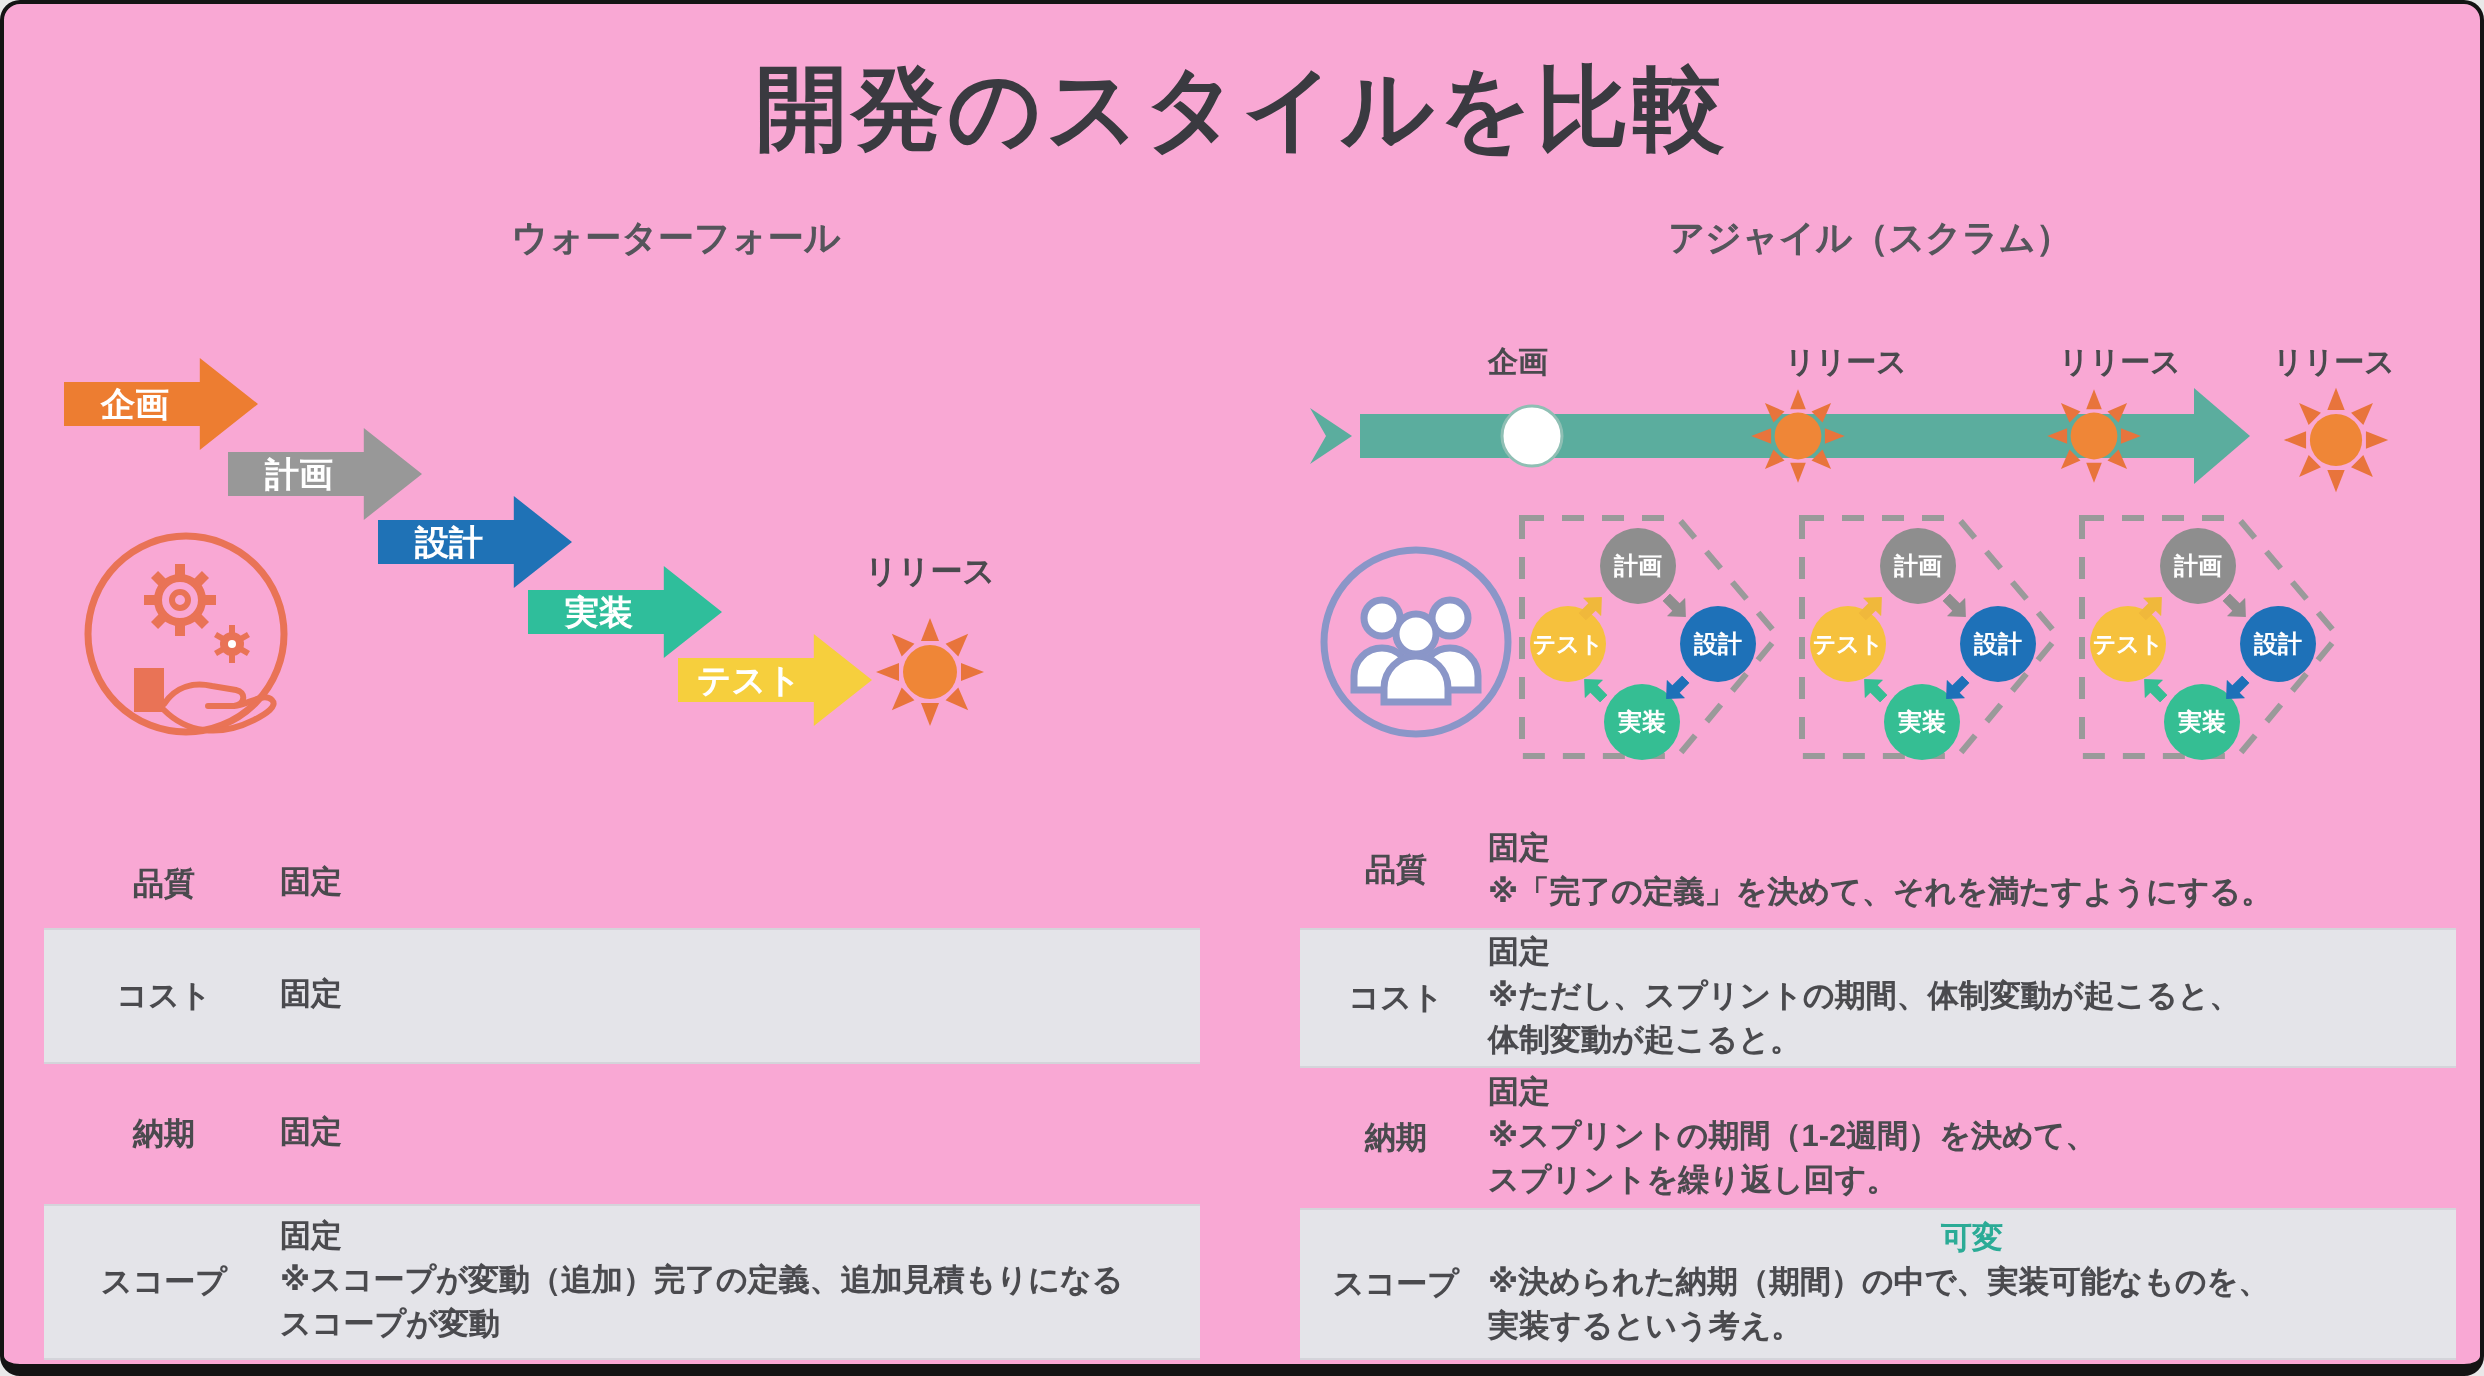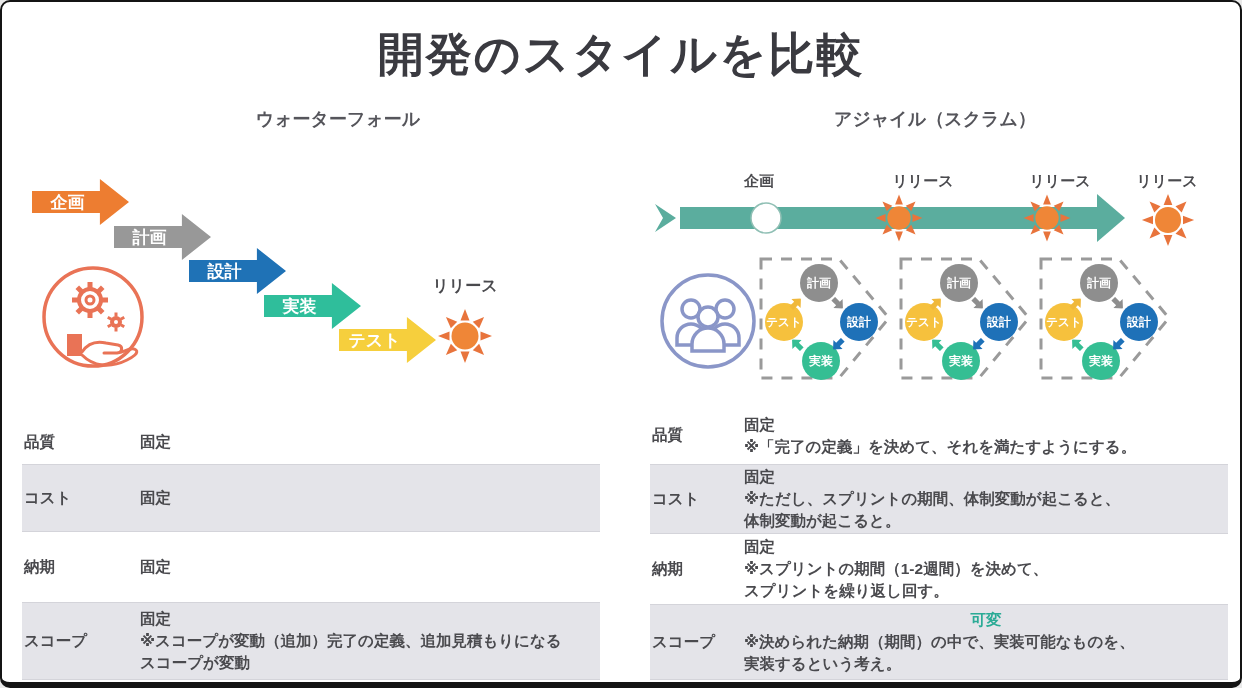--- a/index.html
+++ b/index.html
@@ -1,17 +1,17 @@
 <!DOCTYPE html>
 <html lang="ja"><head>
 <meta charset="utf-8">
 <style>
   * { margin:0; padding:0; box-sizing:border-box; }
   body { background:#e9e9e9; font-family:"Liberation Sans","DejaVu Sans",sans-serif; }
-  .slide { position:relative; width:1242px; height:688px; background:#ffffff;
+  .slide { position:relative; width:1242px; height:688px; background:#f9a8d4;
            border:2px solid #141414; border-bottom-width:6px; border-radius:10px; overflow:hidden; }
   .abs { position:absolute; }
   .title { left:0; right:0; top:22px; text-align:center; font-size:46px; font-weight:bold;
            color:#3a3a40; letter-spacing:2px; }
   .col-head { top:105px; transform:translateX(-50%); font-size:18px; font-weight:bold; color:#55555b; white-space:nowrap; }
 
   
   .wf-arrow { width:97px; height:46px; display:flex; align-items:center; justify-content:center;
               padding-right:26px; color:#fff; font-size:17px; font-weight:bold; white-space:nowrap;
               clip-path:polygon(0 26%, 70% 26%, 70% 0, 100% 50%, 70% 100%, 70% 74%, 0 74%); }
@@ -39,21 +39,21 @@
                 clip-path:polygon(0 30%, 50% 30%, 50% 0, 100% 50%, 50% 100%, 50% 70%, 0 70%); }
   .ma-ne { transform:rotate(-45deg); background:#F0B83B; left:30px; top:40px; }
   .ma-se { transform:rotate(45deg);  background:#8E8E8E; left:72px; top:40px; }
   .ma-sw { transform:rotate(135deg); background:#1E71B8; left:72px; top:81px; }
   .ma-nw { transform:rotate(-135deg);background:#35BE93; left:31px; top:81px; }
 
   
   .cmp-table { width:578px; font-size:15.5px; color:#4a4a4e; font-weight:600; }
   .trow { display:flex; align-items:center; }
   .trow.gray { background:#E4E4E9; border-top:1px solid #d4d4da; border-bottom:1px solid #d4d4da; }
-  .tlabel { flex:0 0 118px; padding-left:2px; }
+  .tlabel { flex:0 0 118px; padding-left:2px;text-align:center; }
   .cmp-table.right .tlabel { flex:0 0 94px; }
   .tval { flex:1; line-height:22px; }
   .tval div { min-height:0; }
   .hl-var { color:#2BAB96;text-align:center; }
 </style>
 </head>
 <body>
 
 <div class="slide">
 

